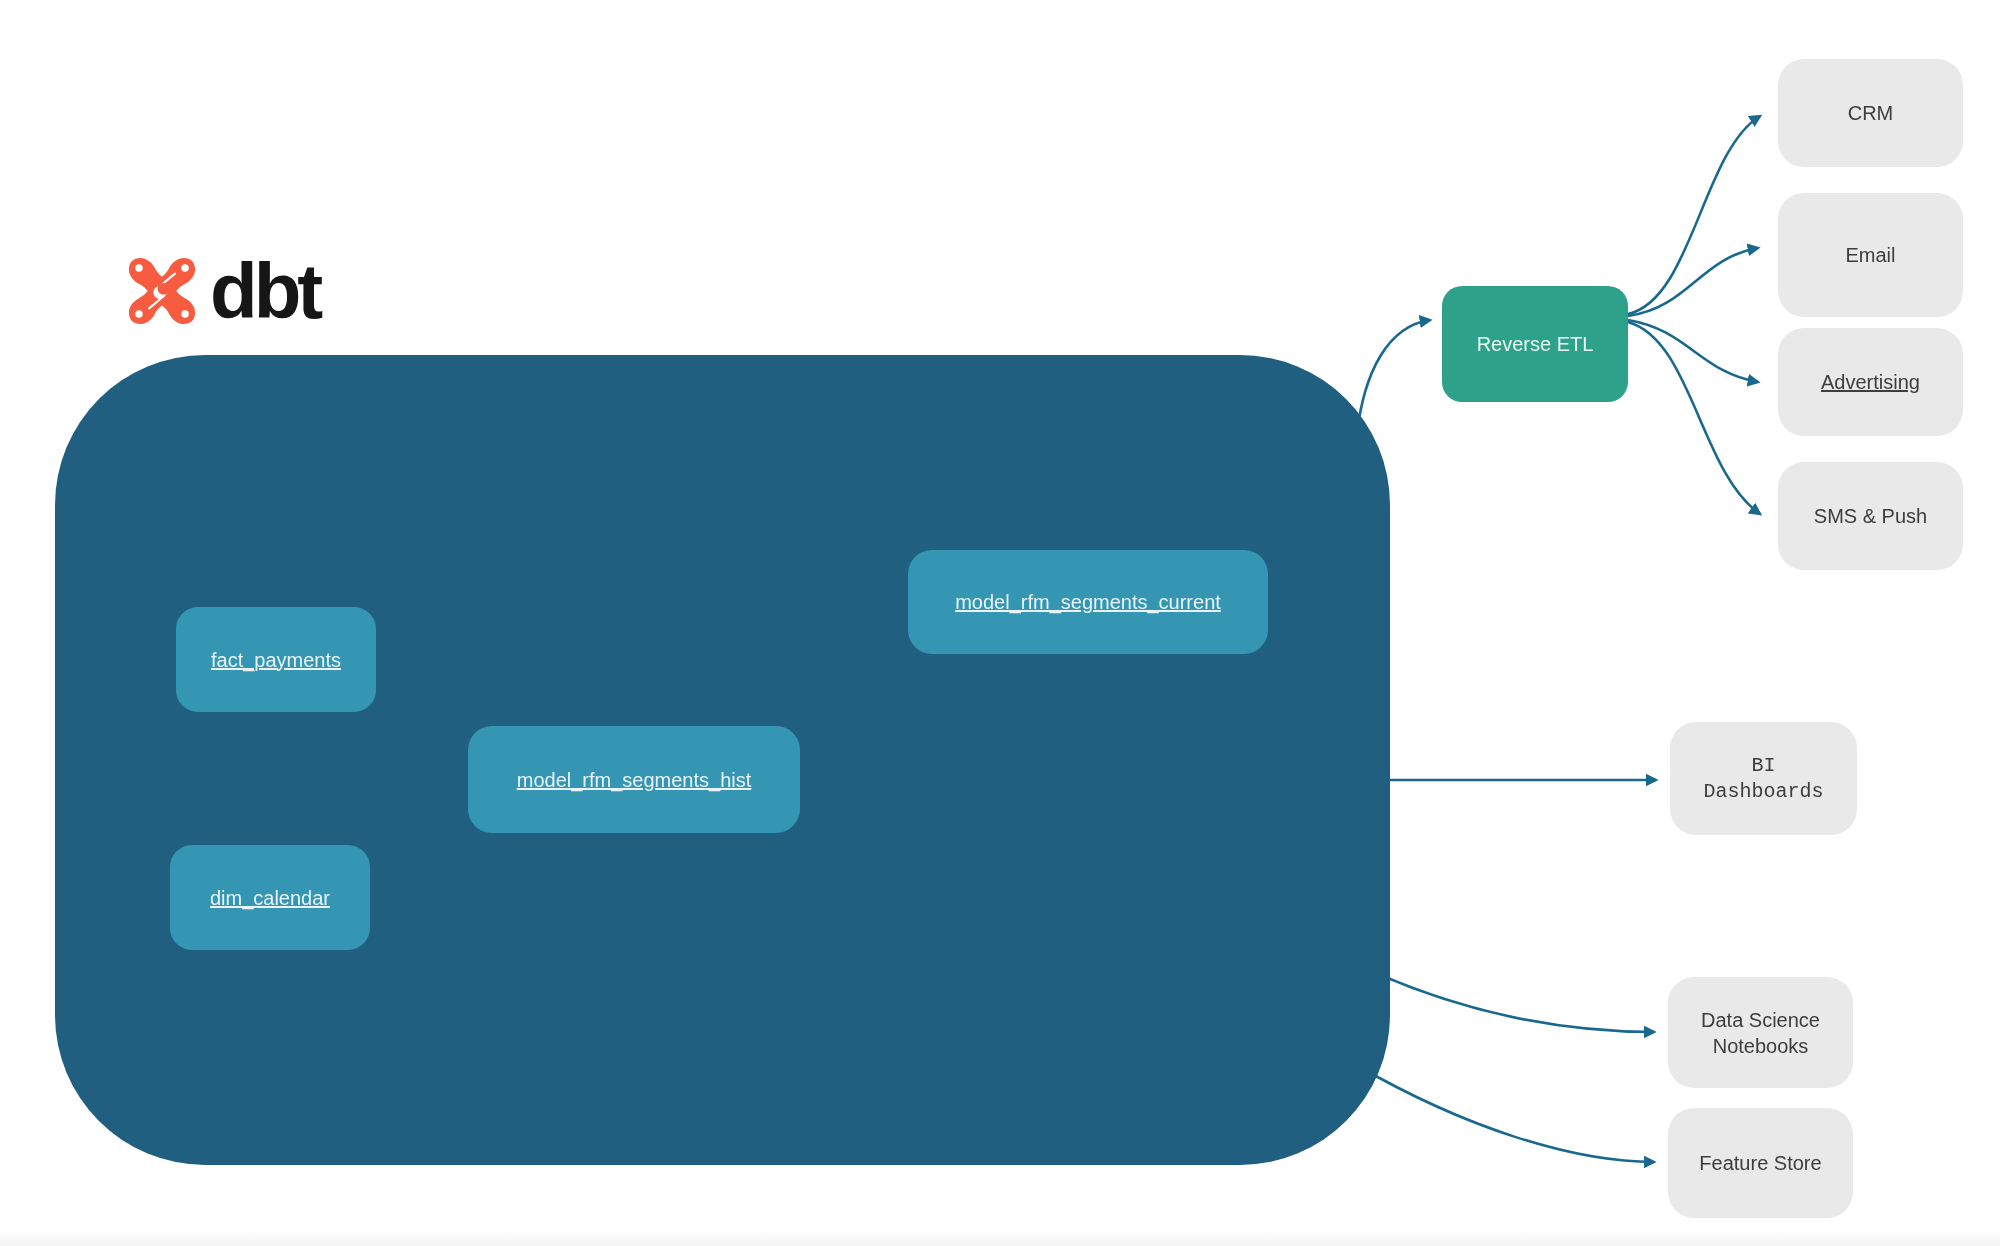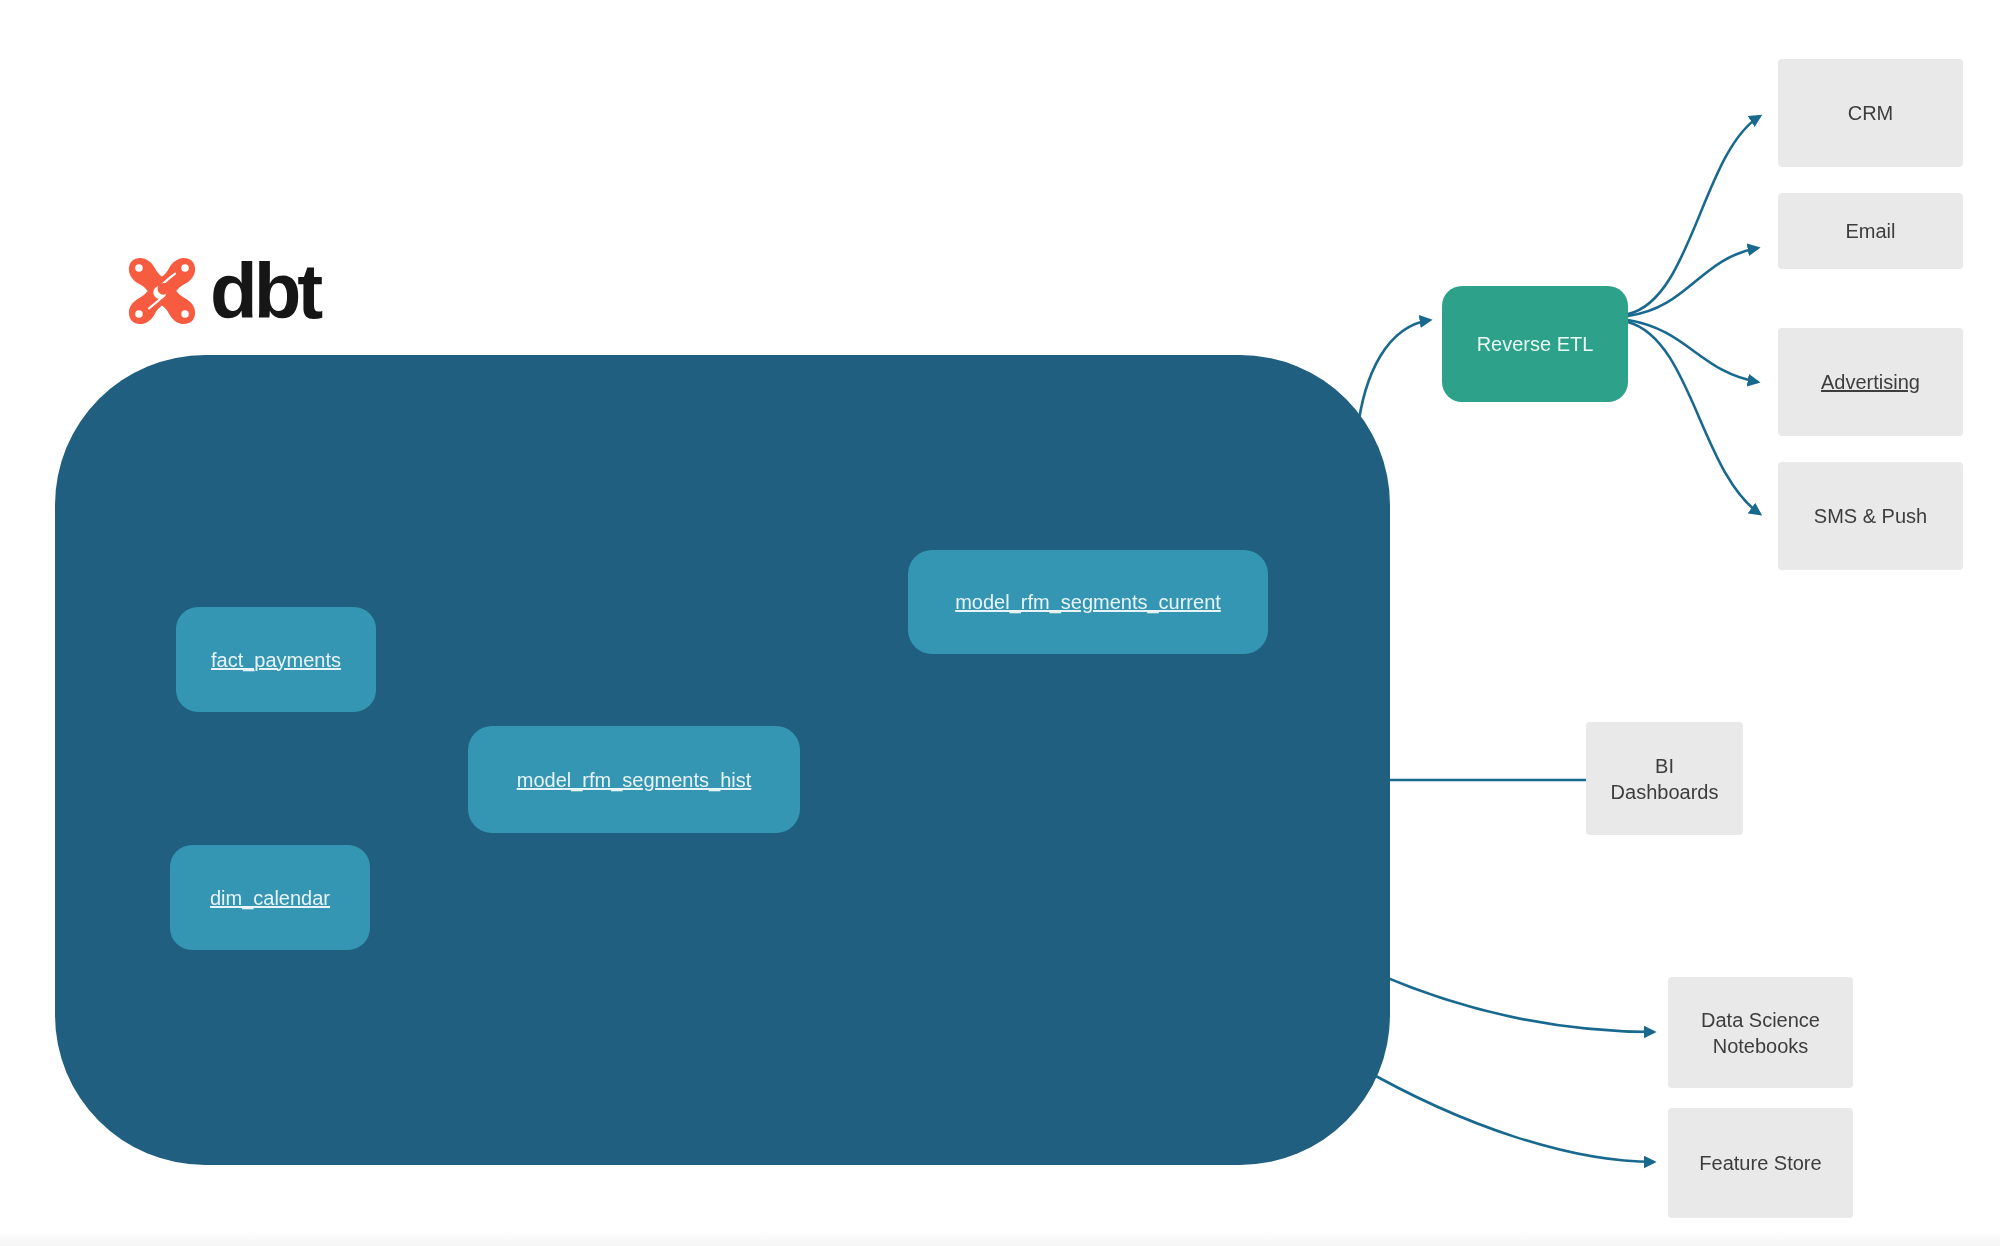--- a/index.html
+++ b/index.html
@@ -18,32 +18,32 @@
 
   
   .warehouse{position:absolute;left:55px;top:355px;width:1335px;height:810px;
              background:#205f7f;border-radius:150px;}
 
   
   .node{position:absolute;display:flex;align-items:center;justify-content:center;
         text-align:center;box-sizing:border-box;padding:10px 18px;line-height:1.3;}
   .node-model{background:#3496b3;border-radius:22px;color:#e8f4f8;font-size:20px;text-decoration:underline;}
   .node-green{background:#2da189;border-radius:20px;color:#eafaf4;font-size:20px;}
-  .node-gray{background:#e9e9e9;border-radius:4px;color:#3d3d3d;font-size:20px;}
+  .node-gray{background:#e9e9e9;border-radius:26px;color:#3d3d3d;font-size:20px;}
 
   .n-fact{left:176px;top:607px;width:200px;height:105px;}
   .n-dim{left:170px;top:845px;width:200px;height:105px;}
   .n-hist{left:468px;top:726px;width:332px;height:107px;border-radius:24px;}
   .n-current{left:908px;top:550px;width:360px;height:104px;border-radius:24px;}
   .n-retl{left:1442px;top:262px;width:186px;height:116px;margin-top:24px;}
   .n-crm{left:1778px;top:59px;width:185px;height:108px;}
-  .n-email{left:1778px;top:193px;width:185px;height:76px;}
+  .n-email{left:1778px;top:193px;width:185px;height:124px;}
   .n-adv{left:1778px;top:328px;width:185px;height:108px;text-decoration:underline;}
   .n-sms{left:1778px;top:462px;width:185px;height:108px;}
-  .n-bi{left:1586px;top:722px;width:157px;height:113px;}
+  .n-bi{left:1670px;top:722px;width:187px;height:113px;font-family:Liberation Mono, monospace;}
   .n-ds{left:1668px;top:977px;width:185px;height:111px;padding:10px 26px;align-items:center;}
   .n-fs{left:1668px;top:1108px;width:185px;height:110px;}
 
   .canvas-edge{position:absolute;left:0;bottom:0;width:2000px;height:16px;
                background:linear-gradient(to top,#f4f4f5,#ffffff);}
 </style>
 </head>
 <body>
 
 <div id="canvas">

